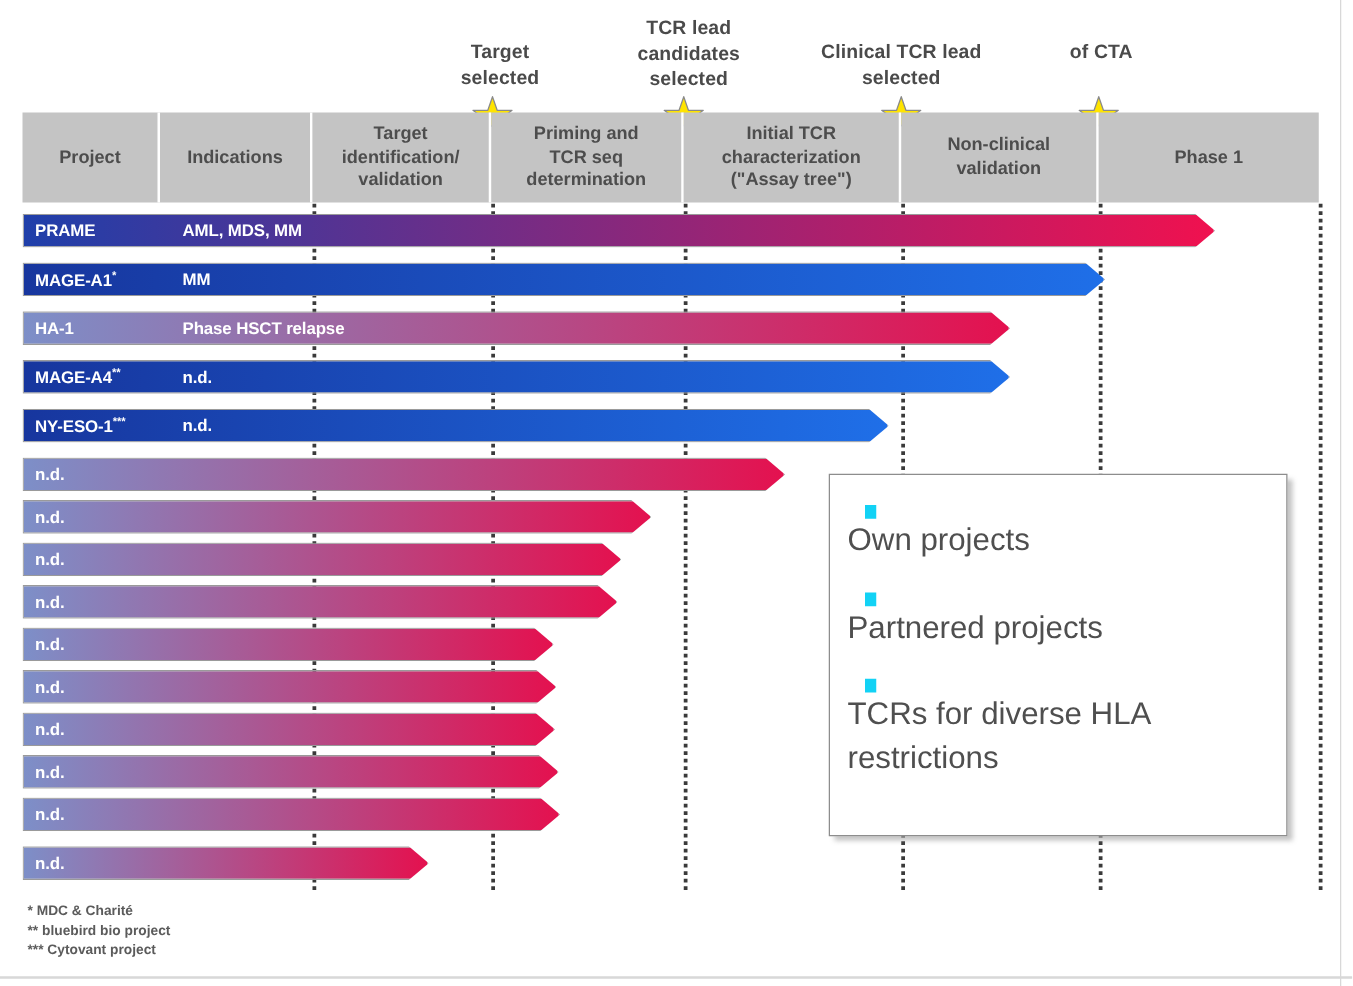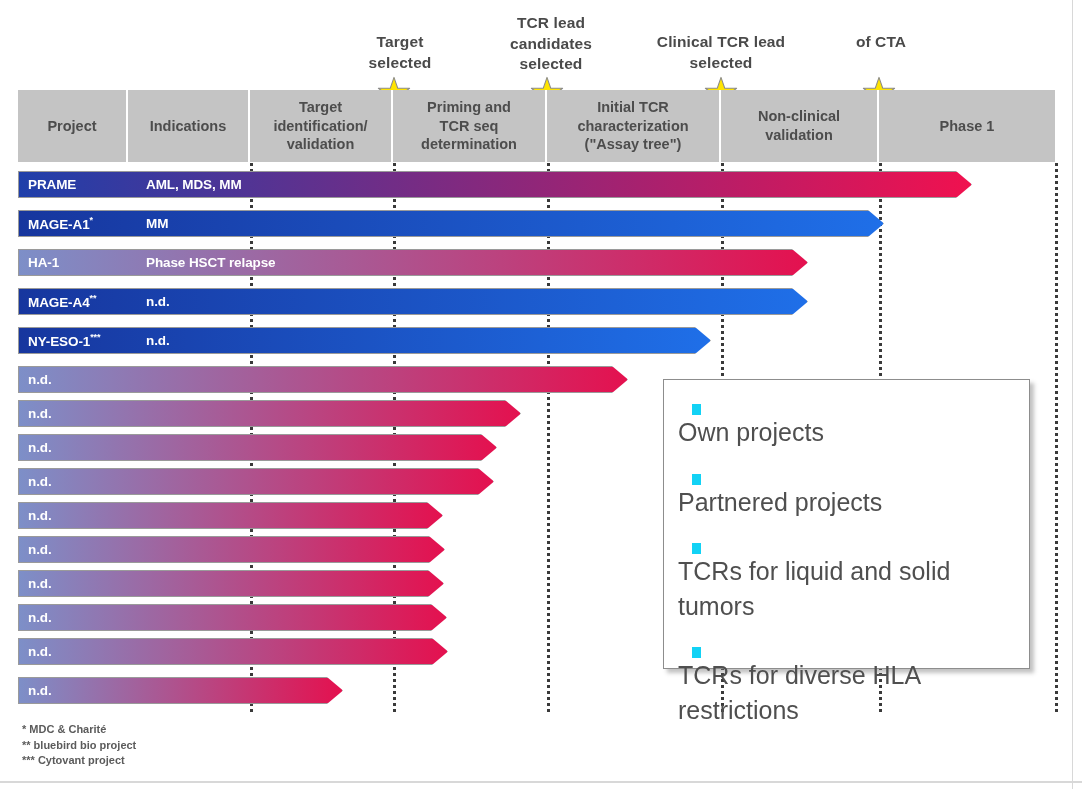--- a/index.html
+++ b/index.html
@@ -341,24 +341,20 @@
       <div class="legend-item">
         <span class="legend-bullet" style="background: rgb(18, 210, 245);"></span>
         <span class="legend-text">Own projects</span>
       </div>
       <div class="legend-item">
         <span class="legend-bullet" style="background: rgb(18, 210, 245);"></span>
         <span class="legend-text">Partnered projects</span>
       </div>
       <div class="legend-item">
         <span class="legend-bullet" style="background: rgb(18, 210, 245);"></span>
-        <span class="legend-text">TCRs for liquid and solid tumors</span>
-      </div>
-      <div class="legend-item">
-        <span class="legend-bullet" style="background: rgb(18, 210, 245);"></span>
         <span class="legend-text">TCRs for diverse HLA restrictions</span>
       </div>
     </div>
 
   <div id="footnotes">
       <div>* MDC &amp; Charité</div>
       <div>** bluebird bio project</div>
       <div>*** Cytovant project</div>
     </div>
 

